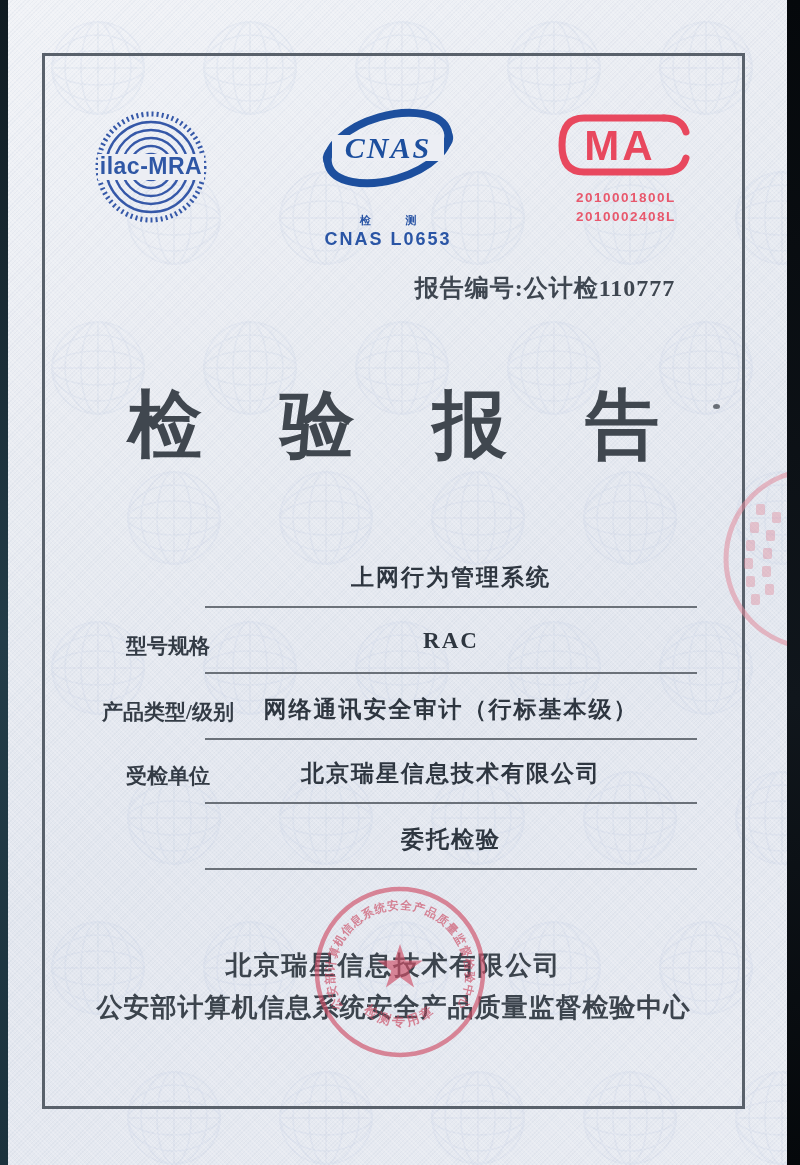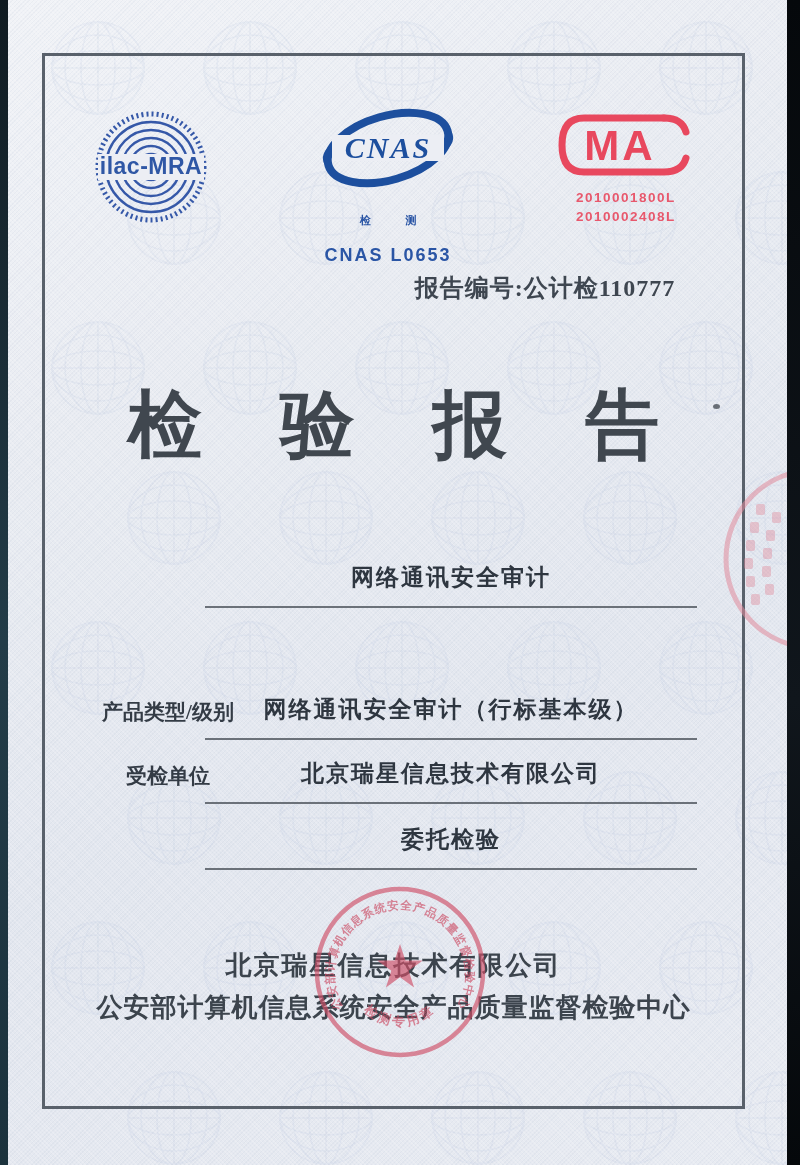--- a/index.html
+++ b/index.html
@@ -26,21 +26,21 @@
 
   .frame{position:absolute;left:42px;top:53px;width:703px;height:1056px;
     border:3px solid #59616b;box-sizing:border-box;}
 
   
   .ilac{position:absolute;left:94px;top:110px;width:114px;height:114px;}
   .cnas{position:absolute;left:318px;top:105px;width:140px;height:125px;text-align:center;}
   .cnas-sub{font-family:"Liberation Serif","DejaVu Serif",serif;color:#2a55a5;
     font-size:11px;font-weight:700;letter-spacing:16px;margin-top:18px;padding-left:16px;}
   .cnas-code{color:#2a55a5;font-size:18px;font-weight:700;
-    font-family:"Liberation Sans","DejaVu Sans",sans-serif;letter-spacing:2px;margin-top:17px;}
+    font-family:"Liberation Sans","DejaVu Sans",sans-serif;letter-spacing:2px;margin-top:1px;}
   .cma{position:absolute;left:556px;top:112px;width:140px;height:120px;text-align:center;}
   .cma-nums{position:absolute;left:20px;top:76px;color:#e8485e;font-weight:700;
     font-size:13.5px;line-height:19px;letter-spacing:1.5px;
     font-family:Liberation Sans, sans-serif;opacity:.9;}
 
   .report-no{position:absolute;left:380px;top:260px;width:330px;text-align:center;
     font-size:24px;font-weight:700;color:#3e4650;letter-spacing:1px;margin-top:12px;}
 
   .doc-title{position:absolute;left:42px;top:376px;width:703px;text-align:center;
     font-size:74px;font-weight:700;color:#40474f;letter-spacing:30px;text-indent:30px;
@@ -173,21 +173,26 @@
       <div>2010002408L</div>
     </div>
   </div>
 
   <div class="report-no">报告编号:公计检110777</div>
 
   <div class="doc-title">检 验 报 告</div>
   <div class="dot"></div>
 
   <div class="field-row" style="top:560px">
-    <div class="field-value">网络通讯安全审计</div>
+    <div class="field-value">上网行为管理系统</div>
+    <div class="field-line"></div>
+  </div>
+  <div class="field-row" style="top:626px">
+    <div class="field-label">型号规格</div>
+    <div class="field-value">RAC</div>
     <div class="field-line"></div>
   </div>
   <div class="field-row" style="top:692px">
     <div class="field-label" style="left:4px;width:208px">产品类型/级别</div>
     <div class="field-value">网络通讯安全审计（行标基本级）</div>
     <div class="field-line"></div>
   </div>
   <div class="field-row" style="top:756px">
     <div class="field-label">受检单位</div>
     <div class="field-value">北京瑞星信息技术有限公司</div>

